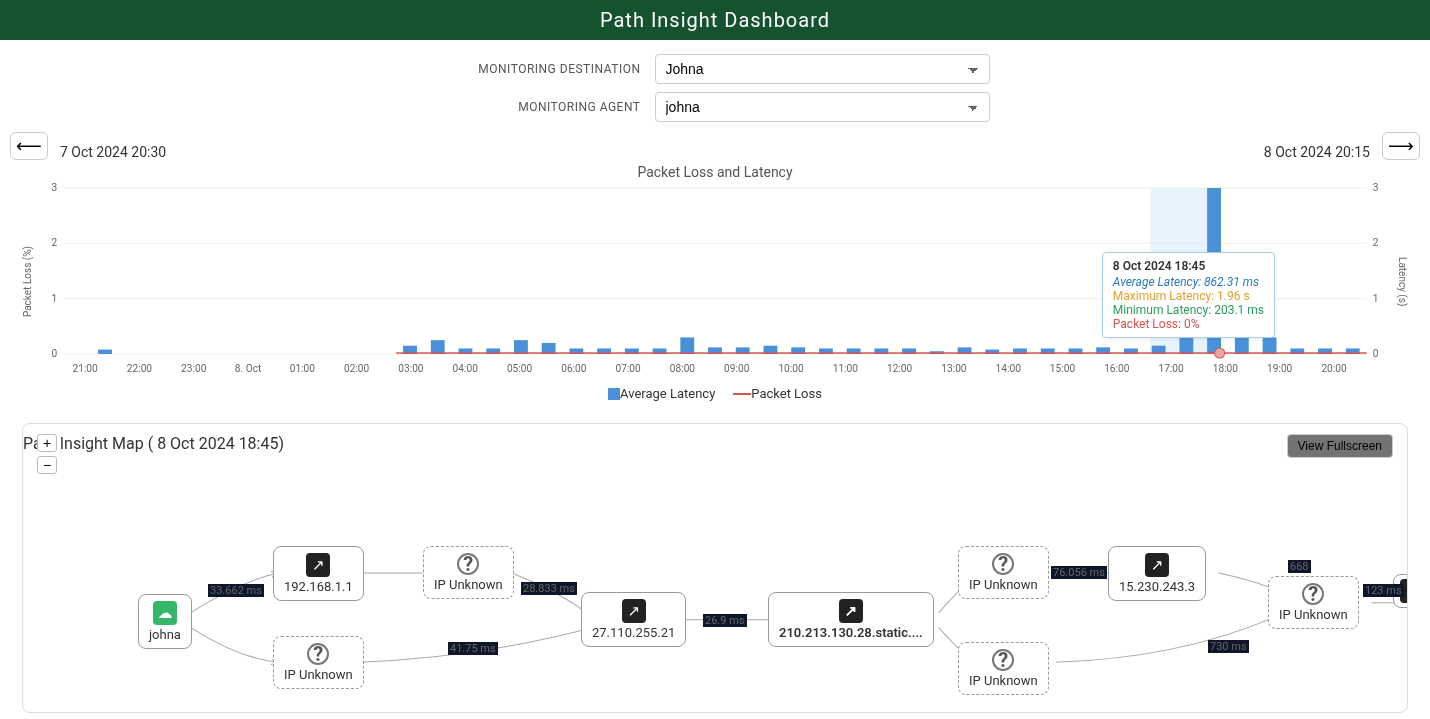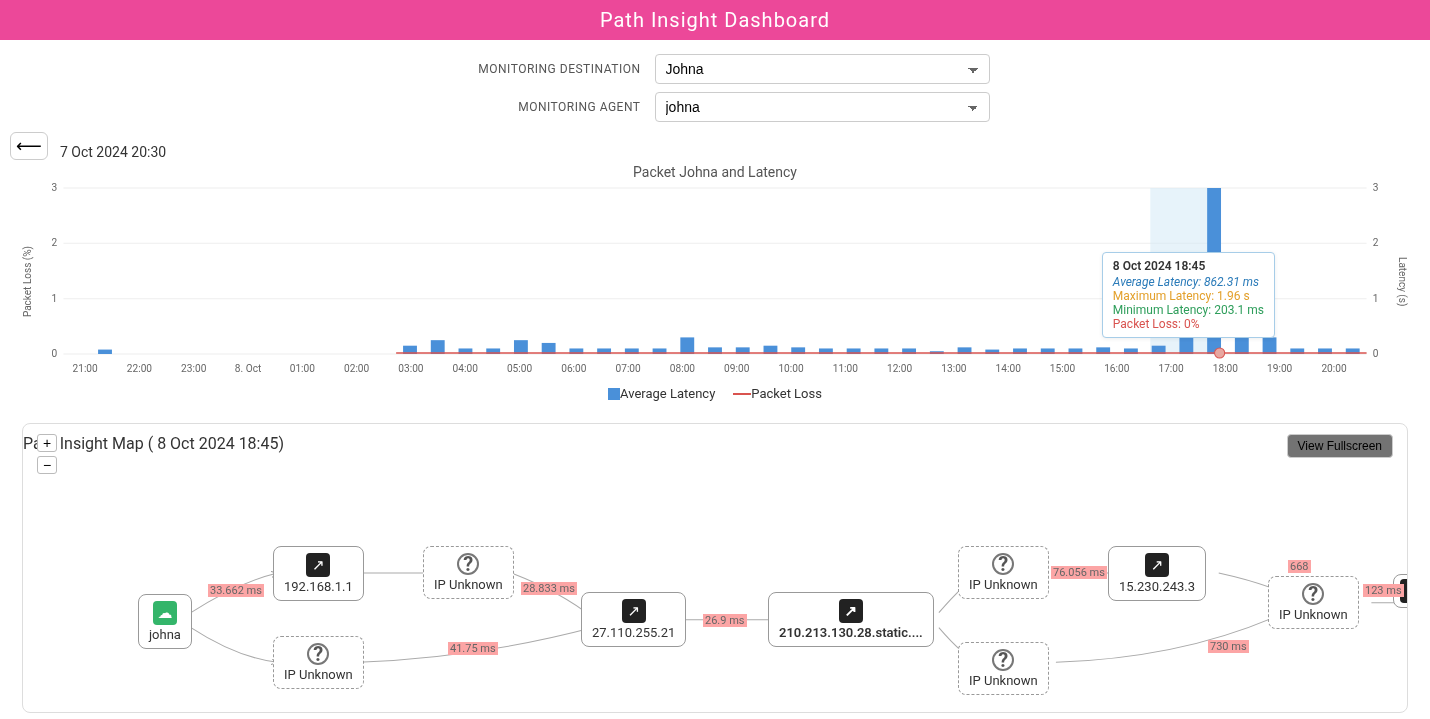--- a/index.html
+++ b/index.html
@@ -1,18 +1,18 @@
 <!DOCTYPE html>
 <html><head>
 <meta charset="utf-8">
 <style>
 * { box-sizing: border-box; margin: 0; padding: 0; }
 body { font-family: -apple-system, BlinkMacSystemFont, "Segoe UI", Roboto, sans-serif; background: #fff; color: #333; }
 
-.header { background: #ec4899; color: #fff; text-align: center; padding: 8px 0; font-size: 20px; font-weight: 400; letter-spacing: 1px; }
+.header { background: #14532d; color: #fff; text-align: center; padding: 8px 0; font-size: 20px; font-weight: 400; letter-spacing: 1px; }
 
 .filters { display: flex; flex-direction: column; align-items: center; gap: 8px; padding: 14px 0 10px; }
 .filter-row { display: flex; align-items: center; gap: 14px; }
 .filter-label { text-transform: uppercase; font-size: 12px; color: #555; letter-spacing: 0.5px; width: 200px; text-align: right; }
 .select { width: 335px; padding: 6px 10px; border: 1px solid #ccc; border-radius: 4px; font-size: 14px; background: #fff; appearance: none; background-image: linear-gradient(45deg, transparent 50%, #666 50%), linear-gradient(135deg, #666 50%, transparent 50%); background-position: calc(100% - 16px) 13px, calc(100% - 11px) 13px; background-size: 5px 5px; background-repeat: no-repeat; }
 
 .timerange { display: flex; justify-content: space-between; align-items: center; padding: 0 10px 4px; }
 .timerange-side { display: flex; align-items: center; gap: 12px; }
 .nav-btn { border: 1px solid #ccc; background: #fff; border-radius: 6px; width: 38px; height: 28px; display: flex; align-items: center; justify-content: center; font-size: 18px; cursor: pointer; }
 .time-label { font-size: 14px; color: #333; margin-top: 11px; }
@@ -43,21 +43,21 @@
 
 .map-canvas { position: absolute; inset: 0; }
 .node { position: absolute; border-radius: 8px; background: #fff; text-align: center; padding: 6px 10px; font-size: 13px; display: flex; flex-direction: column; align-items: center; gap: 2px; }
 .node.solid { border: 1px solid #999; }
 .node.dashed { border: 1px dashed #999; }
 .node-icon { width: 24px; height: 24px; border-radius: 4px; display: flex; align-items: center; justify-content: center; font-size: 15px; }
 .node-icon.agent { background: #34b56a; color: #fff; }
 .node-icon.arrow { background: #222; color: #fff; }
 .node-icon.question { color: #555; font-size: 20px; font-weight: bold; border: 2px solid #777; border-radius: 50%; width: 22px; height: 22px; line-height: 18px; }
 .node-label { white-space: nowrap; }
-.edge-label { position: absolute; font-size: 11px; color: #666; background: #fca5a5; padding: 0 2px; }
+.edge-label { position: absolute; font-size: 11px; color: #666; background: #0f172a; padding: 0 2px; }
 svg.edges { position: absolute; inset: 0; width: 100%; height: 100%; pointer-events: none; }
 
 .axis-text { font-size: 10px; fill: #666; }
 .grid-line { stroke: #eee; stroke-width: 1; }
 .bar { fill: #4a90d9; }
 .loss-line { stroke: #d9534f; stroke-width: 1.5; fill: none; }
 </style>
 </head>
 <body>
 
@@ -76,24 +76,28 @@
       <option>johna</option>
     </select>
   </div>
 </div>
 
 <div class="timerange">
   <div class="timerange-side">
     <button class="nav-btn">⟵</button>
     <span class="time-label">7 Oct 2024 20:30</span>
   </div>
+  <div class="timerange-side">
+    <span class="time-label">8 Oct 2024 20:15</span>
+    <button class="nav-btn">⟶</button>
+  </div>
 </div>
 
 <div class="chart-section">
-  <div class="chart-title">Packet Johna and Latency</div>
+  <div class="chart-title">Packet Loss and Latency</div>
   <div class="chart-wrap">
     <div class="y-axis-label-left">Packet Loss (%)</div>
     <div class="chart-body">
       <svg class="chart-svg" id="chartSvg" preserveAspectRatio="none" viewBox="0 0 1340 200">
           <line x1="28" y1="172" x2="1312" y2="172" class="grid-line"></line>
           <text x="22" y="175" text-anchor="end" class="axis-text">0</text>
           <text x="1318" y="175" text-anchor="start" class="axis-text">0</text>
           <line x1="28" y1="116.66666666666667" x2="1312" y2="116.66666666666667" class="grid-line"></line>
           <text x="22" y="119.66666666666667" text-anchor="end" class="axis-text">1</text>
           <text x="1318" y="119.66666666666667" text-anchor="start" class="axis-text">1</text>

